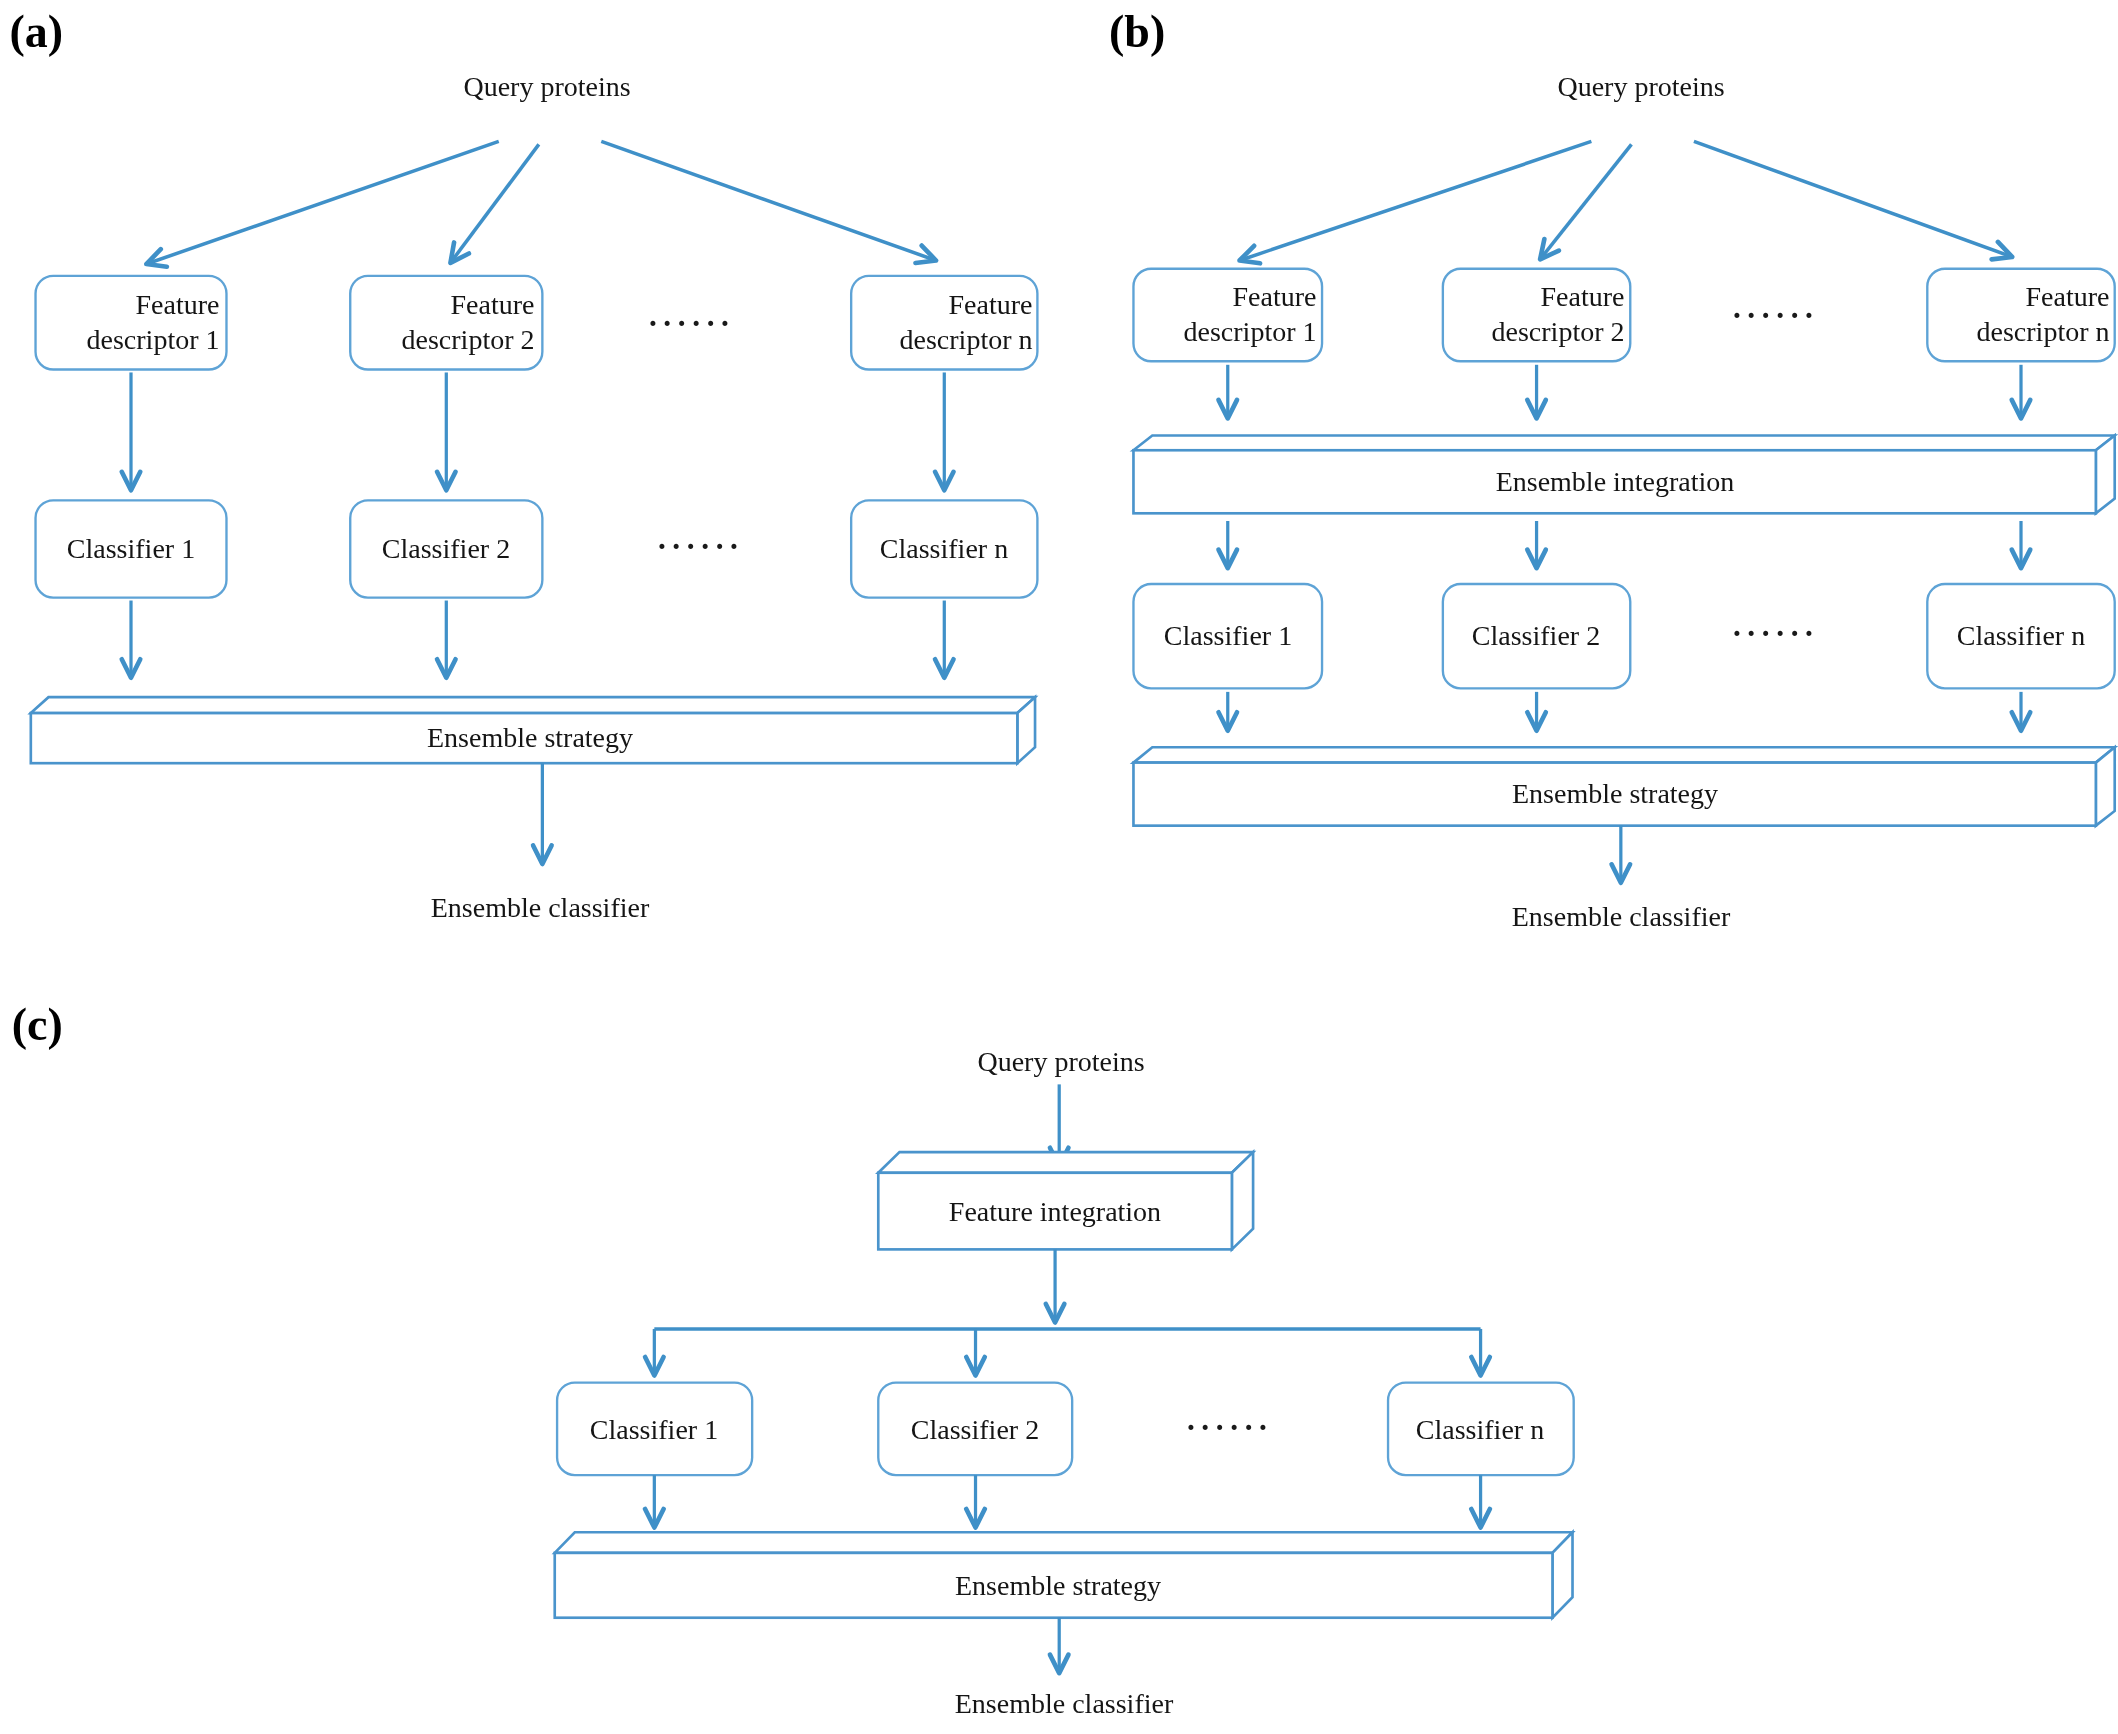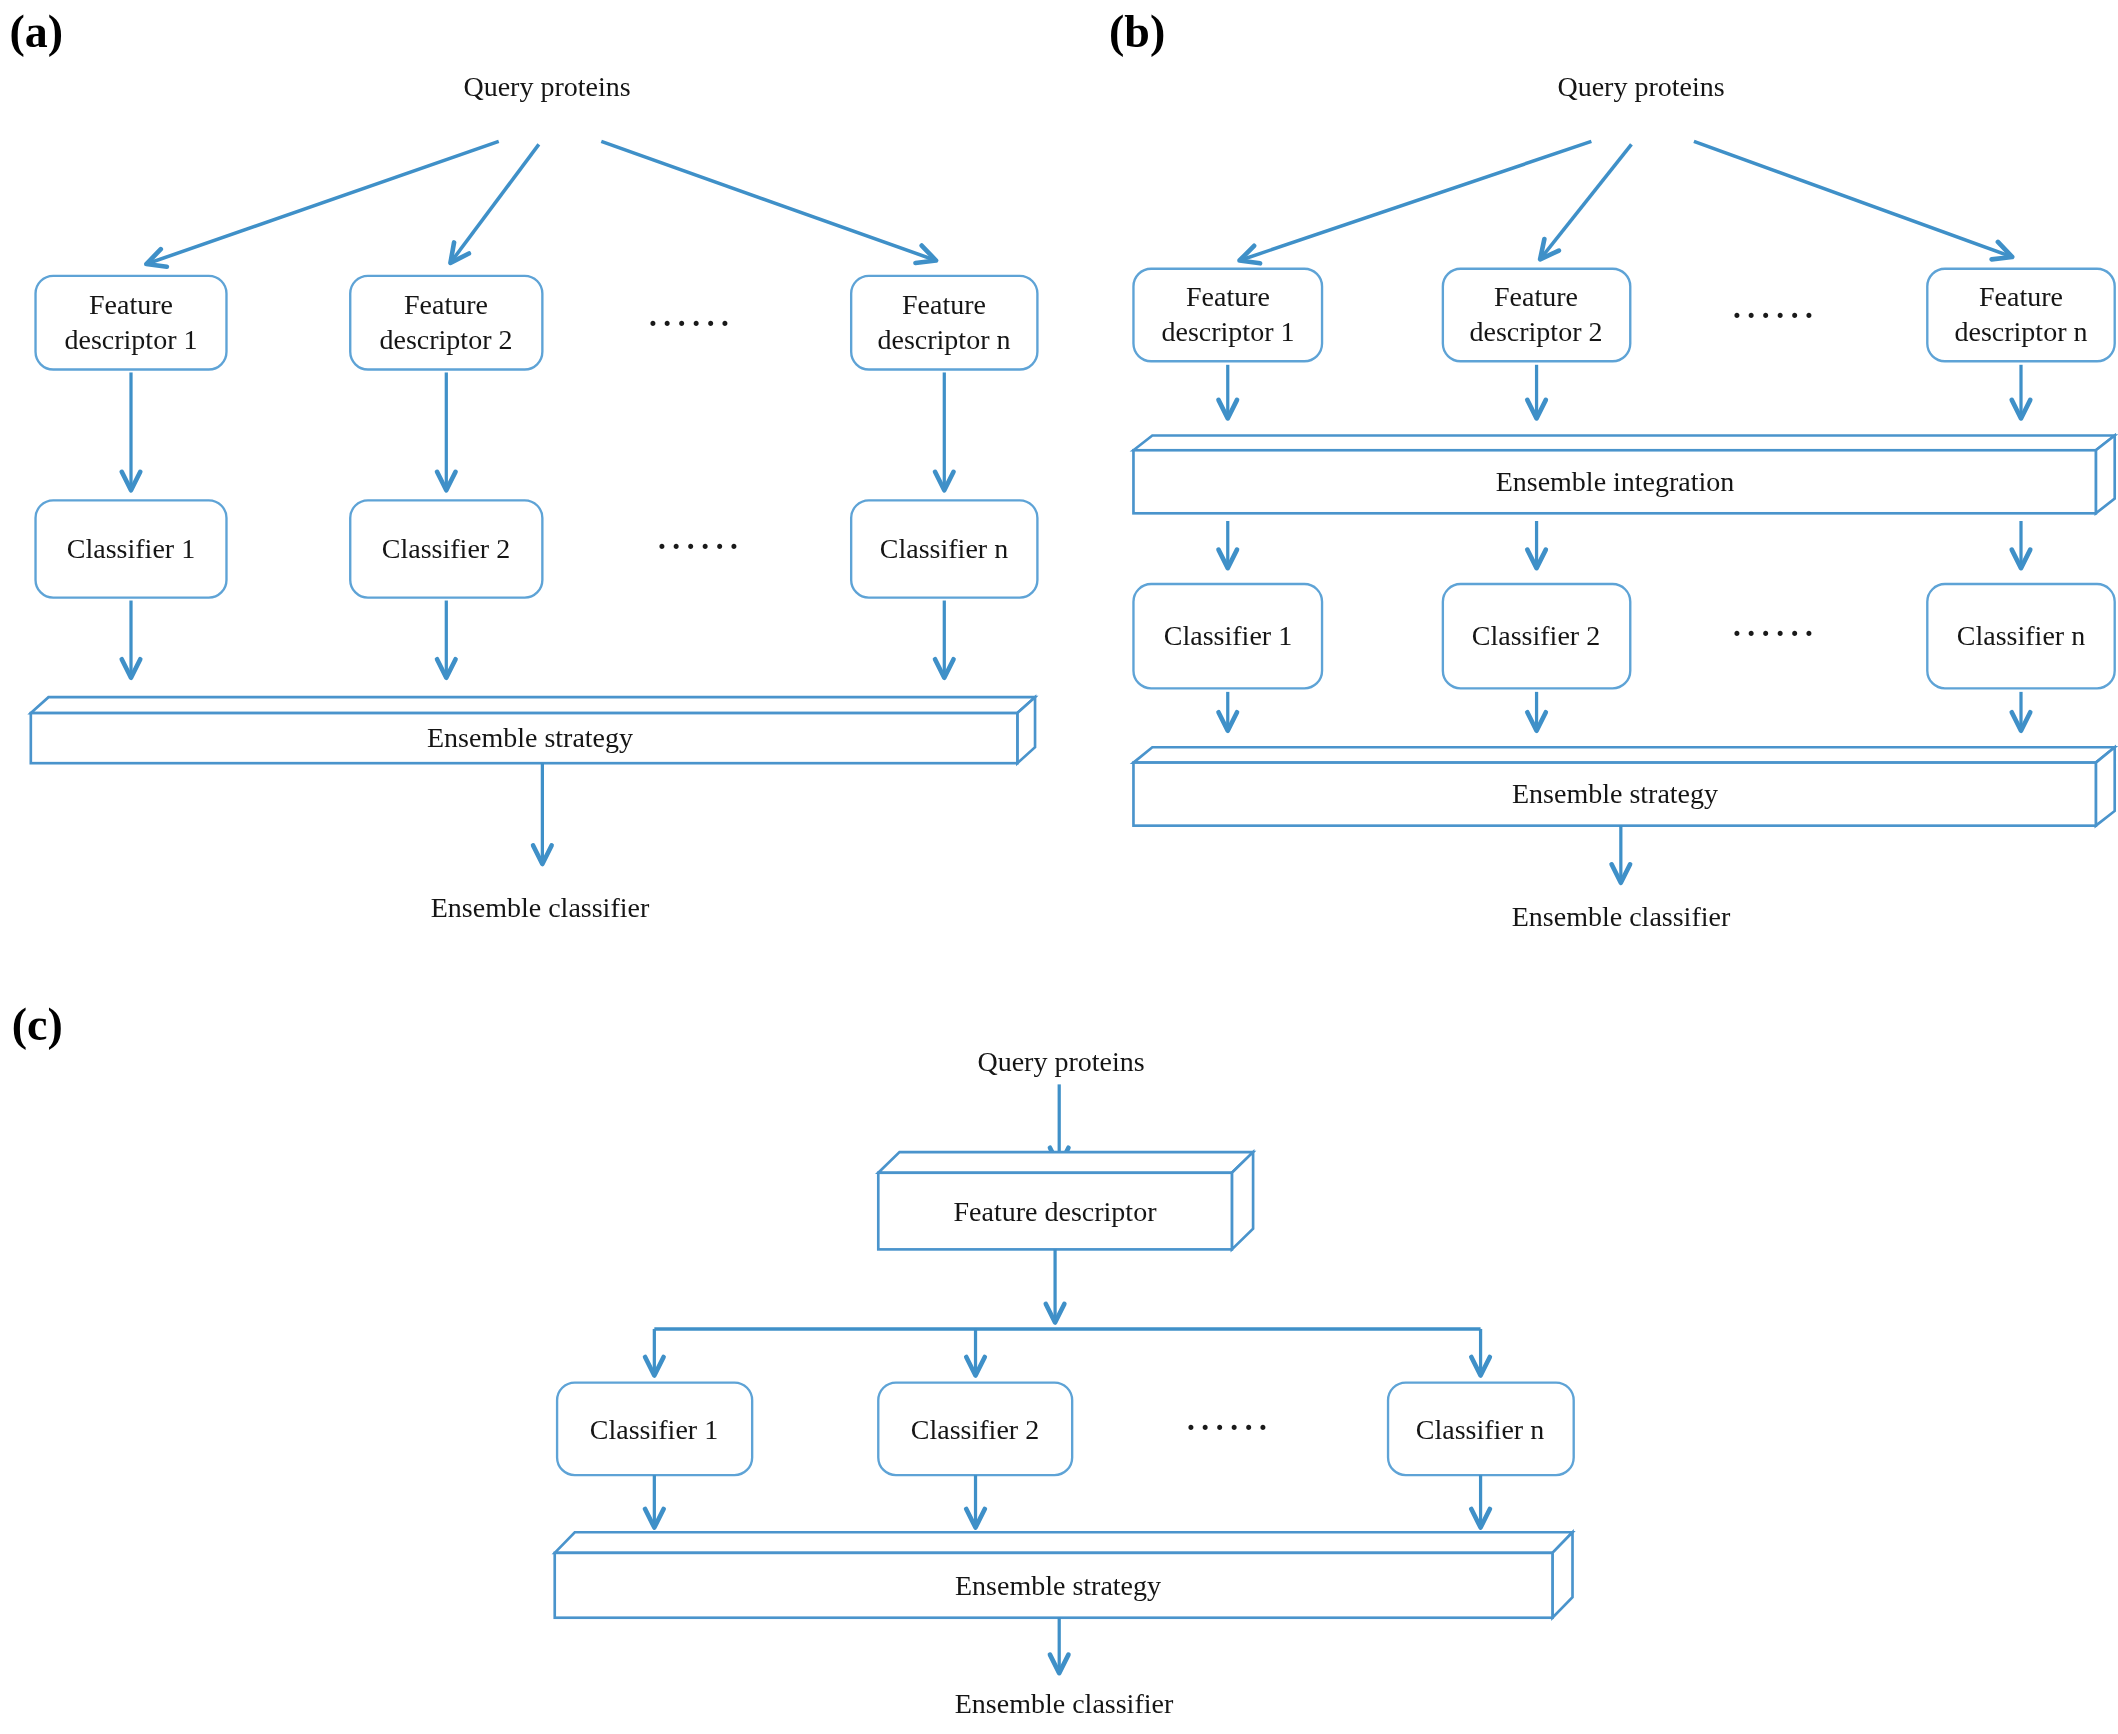--- a/index.html
+++ b/index.html
@@ -22,21 +22,21 @@
   svg.layer{position:absolute;left:0;top:0;width:2119px;height:1735px}
   svg .box{fill:#ffffff;stroke:var(--box_border);stroke-width:4}
   svg .bar{fill:#ffffff;stroke:var(--bar_border);stroke-width:4.5;stroke-linejoin:miter}
   svg .arrow{stroke:var(--arrow);stroke-width:5.5;fill:none}
   svg .fan{stroke:var(--arrow);stroke-width:6;fill:none}
   svg .branch{stroke:var(--arrow);stroke-width:6;fill:none}
   #ah path{stroke:var(--arrow);fill:none;stroke-width:5;stroke-linecap:round;stroke-linejoin:round}
   .lbl{
     position:absolute;
     transform:translate(-50%,-50%);
-    text-align:center;
+    text-align:right;
     font-size:28px;
     line-height:1.24;
     color:var(--text);
     white-space:nowrap;
   }
   .wrap2{white-space:normal;width:177px}
   .panel-label{
     position:absolute;
     font-size:46px;
     font-weight:bold;
@@ -185,21 +185,21 @@
   <div class="lbl" style="left:1615px;top:482px">Ensemble integration</div>
   <div class="lbl" style="left:1228px;top:636px">Classifier 1</div>
   <div class="lbl" style="left:1536px;top:636px">Classifier 2</div>
   <div class="lbl" style="left:2021px;top:636px">Classifier n</div>
   <div class="dots" style="left:1775px;top:634px">······</div>
   <div class="lbl" style="left:1615px;top:794px">Ensemble strategy</div>
   <div class="lbl" style="left:1621px;top:917px">Ensemble classifier</div>
 
   <div class="panel-label" style="left:11.8px;top:1002px">(c)</div>
   <div class="lbl" style="left:1061px;top:1062px">Query proteins</div>
-  <div class="lbl" style="left:1055px;top:1212px">Feature descriptor</div>
+  <div class="lbl" style="left:1055px;top:1212px">Feature integration</div>
   <div class="lbl" style="left:654px;top:1430px">Classifier 1</div>
   <div class="lbl" style="left:975px;top:1430px">Classifier 2</div>
   <div class="lbl" style="left:1480px;top:1430px">Classifier n</div>
   <div class="dots" style="left:1229px;top:1428px">······</div>
   <div class="lbl" style="left:1058px;top:1586px">Ensemble strategy</div>
   <div class="lbl" style="left:1064px;top:1704px">Ensemble classifier</div>
 
 </div>
 
 

